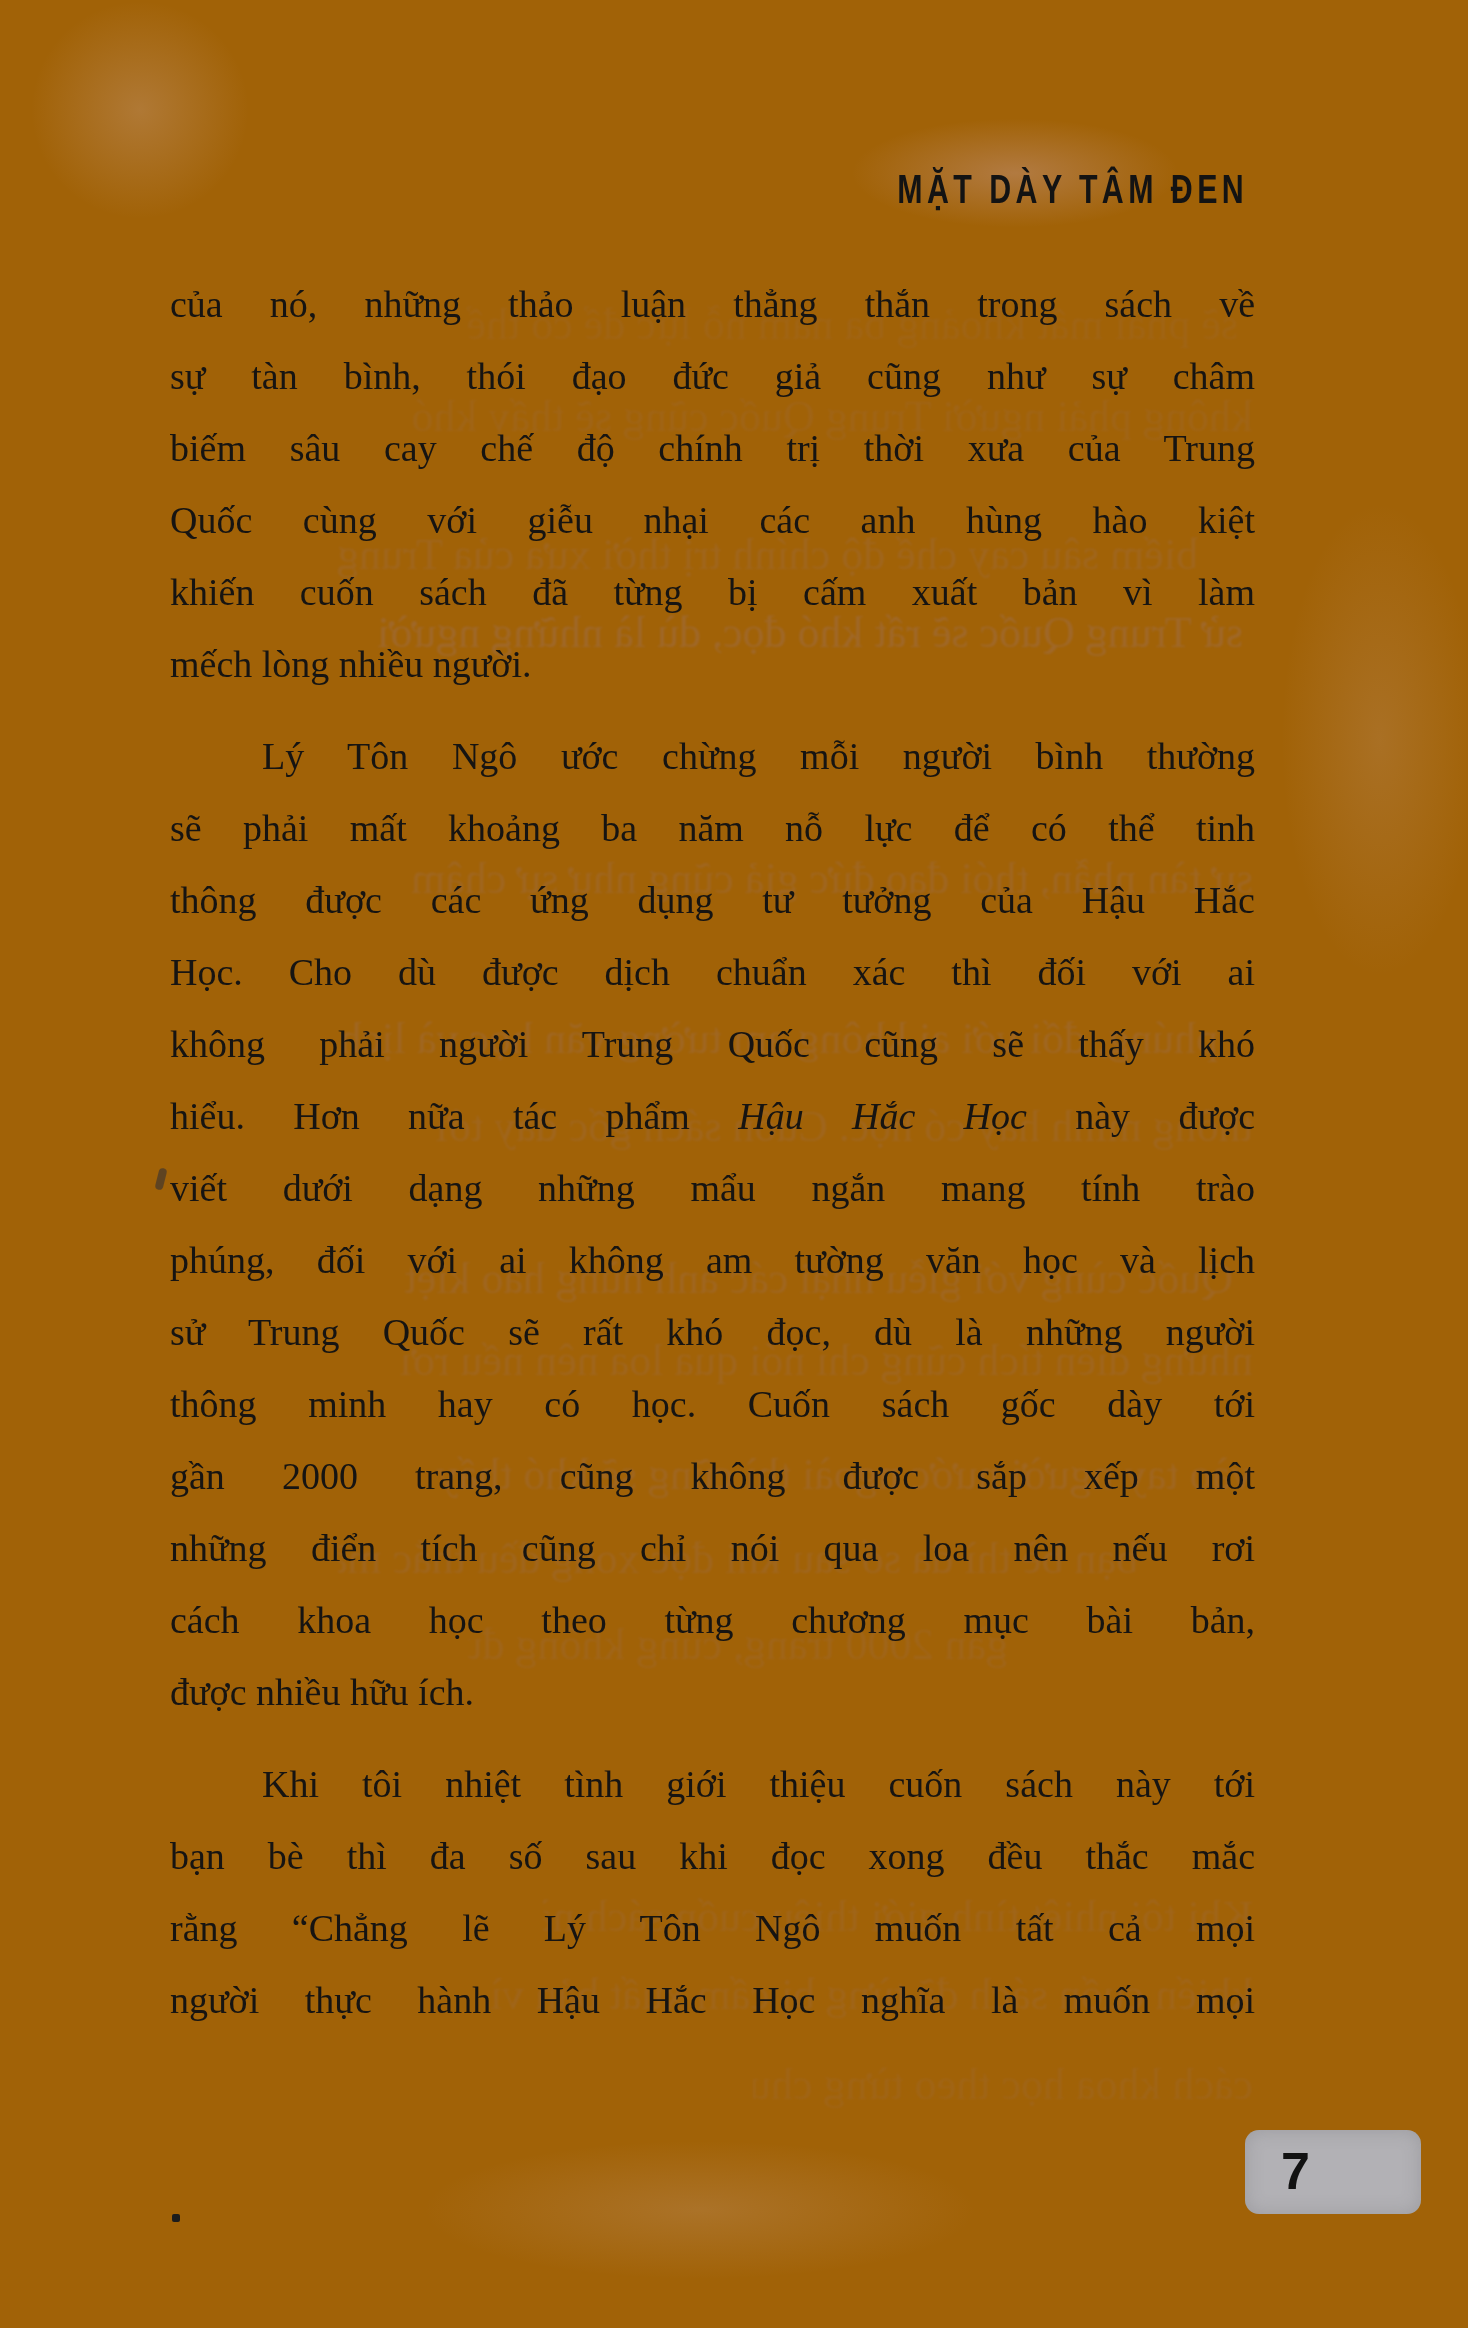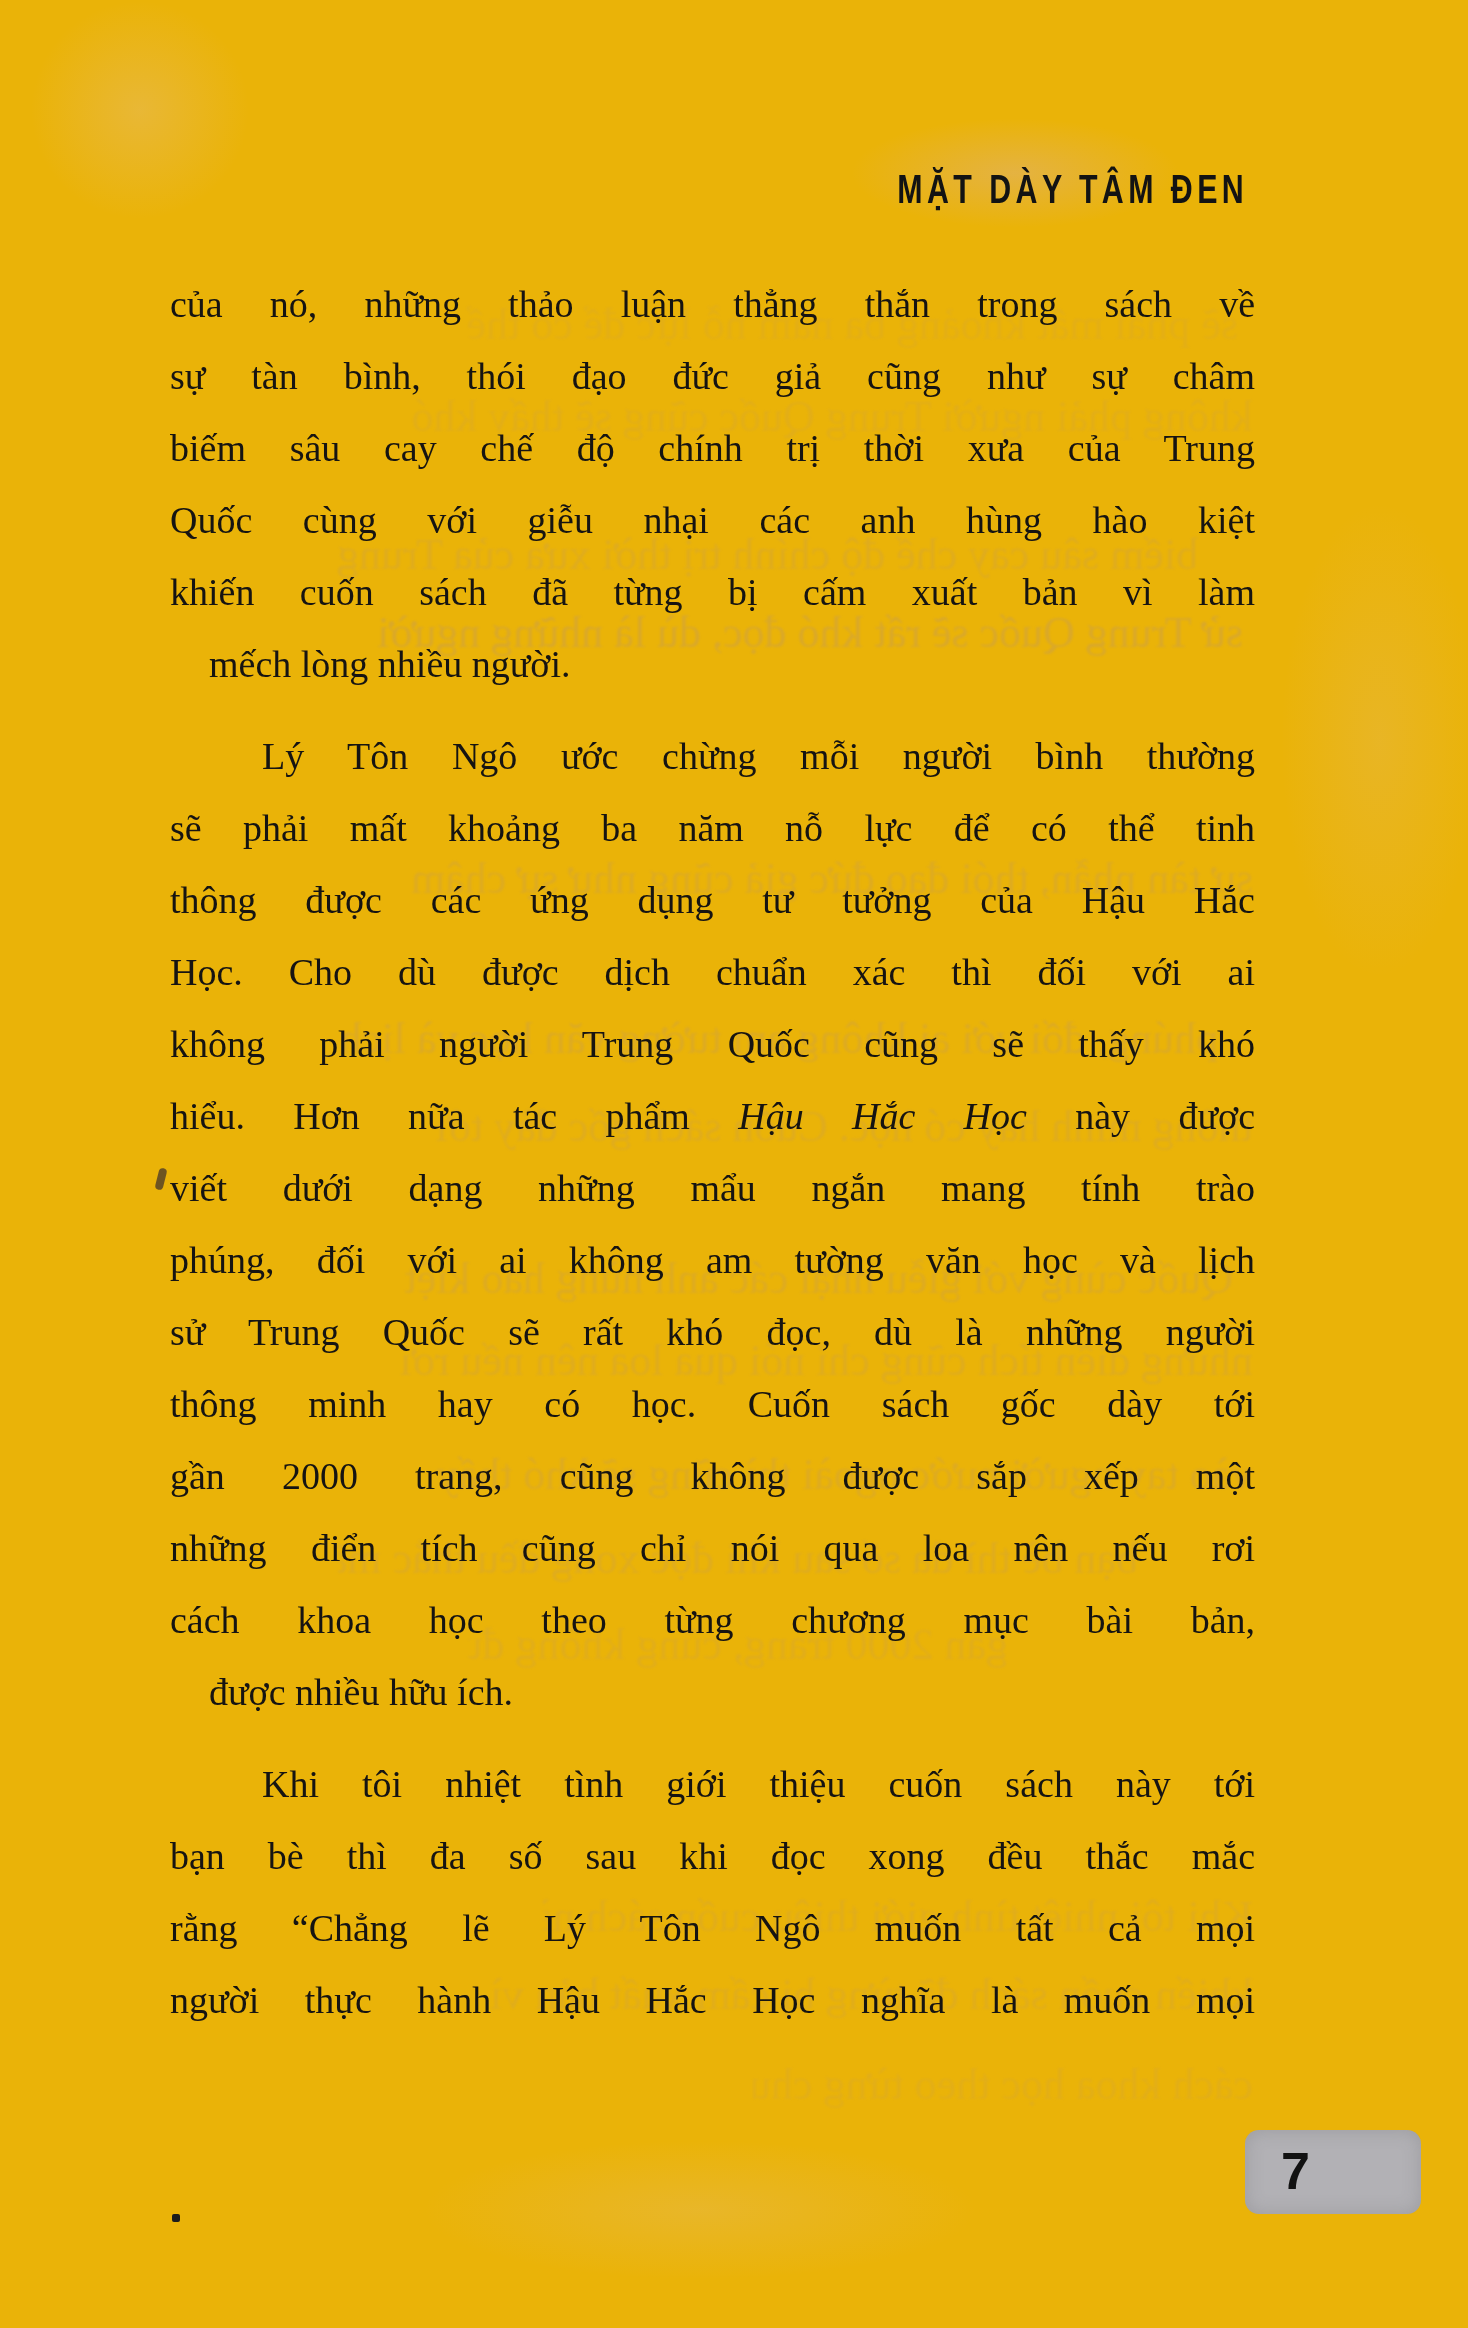--- a/index.html
+++ b/index.html
@@ -1,38 +1,38 @@
 <!DOCTYPE html>
 <html><head>
 <meta charset="utf-8">
 <style>
   html,body{margin:0;padding:0;background:#e8e8e8;}
   .canvas{
     position:relative;width:1468px;height:2328px;margin:0 auto;
-    background:#eab308;overflow:hidden;
+    background:#a16207;overflow:hidden;
     font-family:"Liberation Serif","DejaVu Serif",serif;color:#161412;
   }
   
   .running-header{
     position:absolute;top:166px;right:220px;
     font-family:"Liberation Sans","DejaVu Sans",sans-serif;
     font-weight:bold;font-size:41px;letter-spacing:6px;
     transform:scaleX(.74);transform-origin:100% 50%;
     color:#131313;white-space:nowrap;
   }
   
   .content{position:absolute;left:170px;top:268px;width:1085px;}
   .para{margin:0;}
   .para + .para{margin-top:20px;}
   .line{
     font-size:38px;line-height:72px;height:72px;
     text-align:justify;text-align-last:justify;
     overflow:visible;white-space:normal;
   }
-  .line.no-just{text-align-last:left;margin-left:39px;}
+  .line.no-just{text-align-last:left;}
   .line.indent-line{text-indent:92px;font-family:Liberation Serif, serif;}
   .it{font-style:italic;}
   
   .page-badge{
     position:absolute;left:1245px;top:2130px;width:176px;height:84px;
     background:#b2b1b5;border-radius:14px;
     box-shadow:inset 0 0 18px rgba(90,90,95,.25);
   }
   .page-badge .num{
     position:absolute;left:36px;top:50%;transform:translateY(-52%);

